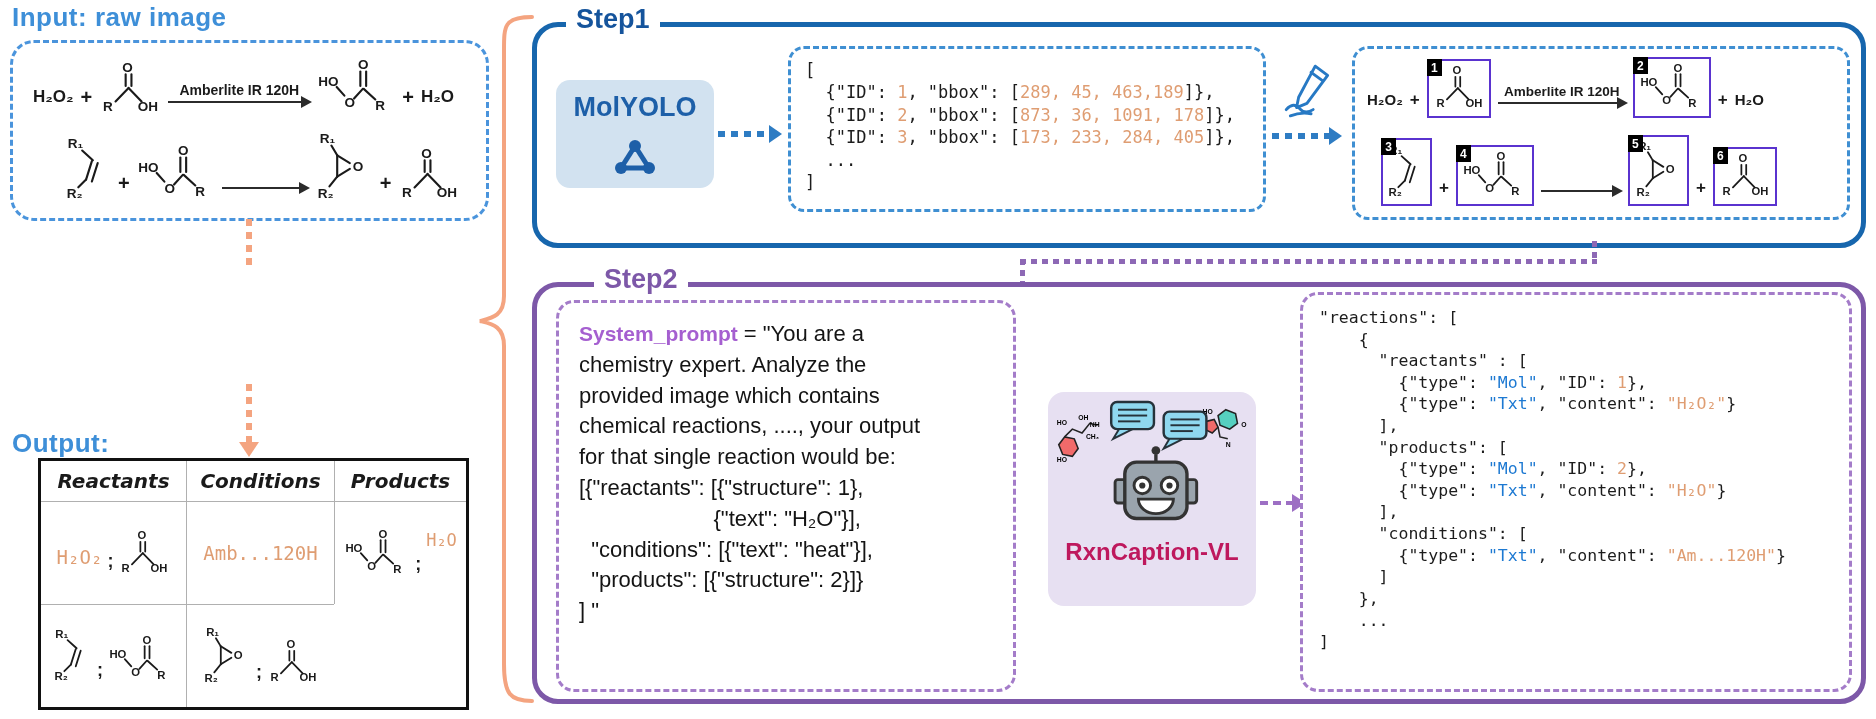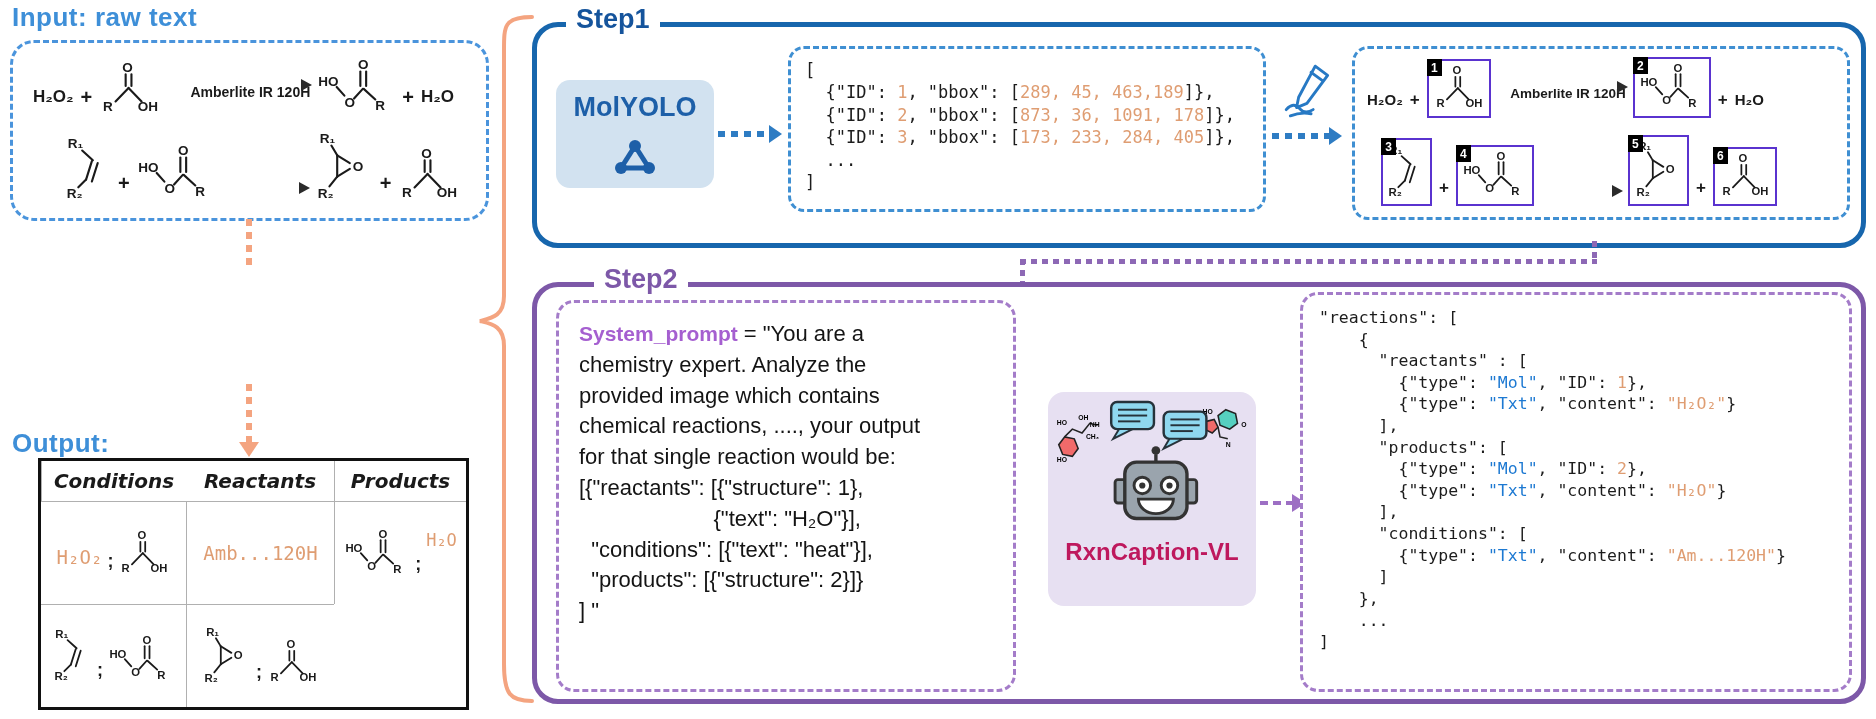--- a/index.html
+++ b/index.html
@@ -34,21 +34,21 @@
 
   
   .robot-box{background:#e7e0f2;border-radius:16px;display:flex;flex-direction:column;
              align-items:center;justify-content:flex-start;padding-top:8px}
   .vl-label{font-size:24px;font-weight:bold;color:#be185d;margin-top:2px}
 
   
   .rxn-row{display:flex;align-items:flex-end;gap:7px}
   .formula{font-weight:bold;font-size:17px;margin-bottom:10px;white-space:nowrap}
   .plus{font-weight:bold;font-size:20px;margin-bottom:8px}
-  .rxn-arrow{display:flex;flex-direction:row;justify-content:flex-end;margin-bottom:14px}
+  .rxn-arrow{display:flex;flex-direction:column;justify-content:flex-end;margin-bottom:14px}
   .albl{font-weight:bold;font-size:14px;text-align:center;margin-bottom:3px;white-space:nowrap}
   .shaft{height:2.5px;background:#2b2b2b;position:relative}
   .shaft::after{content:'';position:absolute;right:-2px;top:-5px;
     border-left:11px solid #2b2b2b;border-top:6px solid transparent;border-bottom:6px solid transparent}
 
   
   .molw{display:block}
   .msvg text{font-family:"Liberation Sans",sans-serif;font-weight:bold;fill:#1a1a1a}
   .msvg line,.msvg path{stroke:#1a1a1a;stroke-width:2.2;fill:none;stroke-linecap:round}
   .acid{width:62px;height:54px}.peracid{width:78px;height:56px}
@@ -96,21 +96,21 @@
   .hw{font-family:"DejaVu Sans",sans-serif;font-style:italic;font-weight:bold;font-size:20px}
   .omono{font-family:"DejaVu Sans Mono",monospace;color:#df9d72;font-size:19px;white-space:nowrap}
   .semi{font-weight:bold;font-size:18px}
   .cellrow{display:flex;align-items:flex-end;gap:5px}
 </style>
 </head>
 <body>
 
 <div id="stage">
 
-  <div class="abs blue-title" style="left:12px;top:2px">Input:  raw text</div>
+  <div class="abs blue-title" style="left:12px;top:2px">Input:  raw image</div>
 
   <div class="abs dash-blue" style="left:10px;top:40px;width:473px;height:175px">
     <div class="abs rxn-row" style="left:20px;top:14px">
       <span class="formula">H₂O₂</span>
       <span class="plus">+</span>
       <span class="molw">
   <svg class="msvg acid" viewBox="0 0 64 56">
     <text x="24" y="13" font-size="14">O</text>
     <line x1="27.5" y1="16" x2="27.5" y2="28"></line>
     <line x1="33.5" y1="16" x2="33.5" y2="28"></line>
@@ -197,22 +197,22 @@
 
   <div class="abs odot-v" style="left:246px;top:219px;height:49px"></div>
 
 
   <div class="abs odot-v" style="left:246px;top:384px;height:58px"></div>
   <div class="abs ohead" style="left:239px;top:442px"></div>
 
   <div class="abs blue-title" style="left:12px;top:428px">Output:</div>
 
   <div class="abs out-table" style="left:38px;top:458px;width:425px;height:246px">
+    <div class="cell hw">Reactants</div>
     <div class="cell hw c2">Conditions</div>
-    <div class="cell hw">Reactants</div>
     <div class="cell hw c3">Products</div>
 
     <div class="cell r2">
       <div class="cellrow">
         <span class="omono" style="margin-bottom:10px">H₂O₂</span>
         <span class="semi" style="margin-bottom:6px">;</span>
         <span class="molw sm">
   <svg class="msvg acid" viewBox="0 0 64 56">
     <text x="24" y="13" font-size="14">O</text>
     <line x1="27.5" y1="16" x2="27.5" y2="28"></line>

